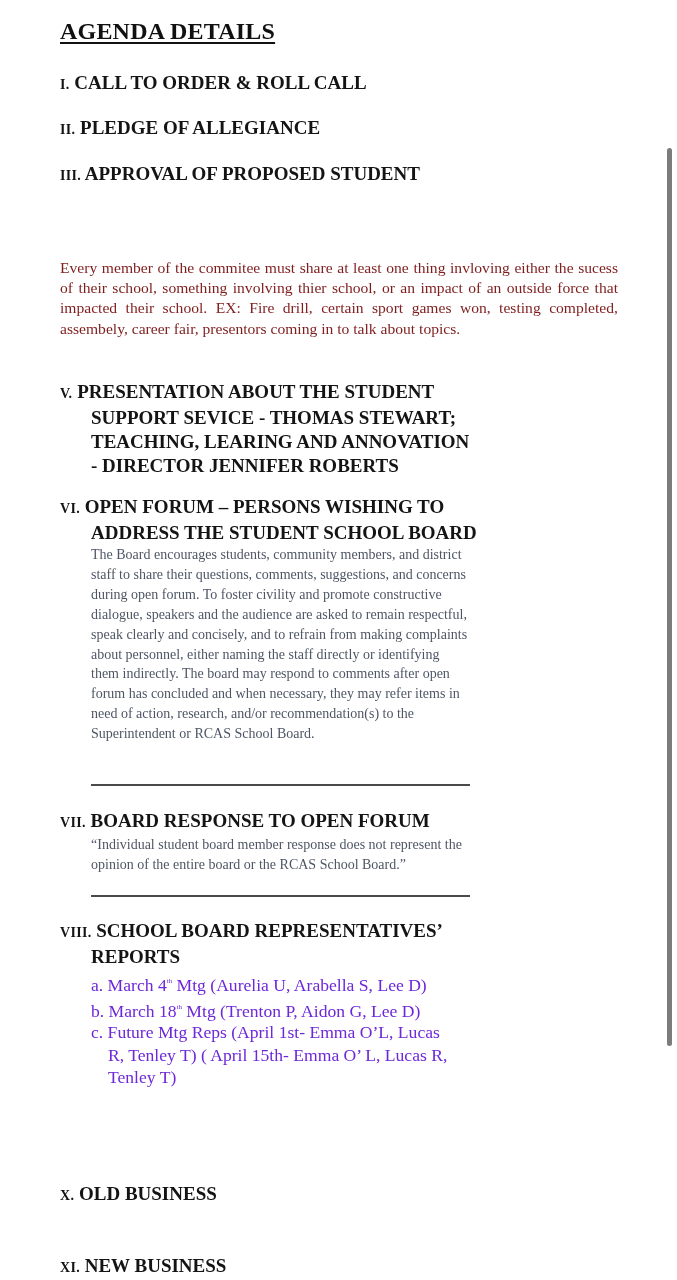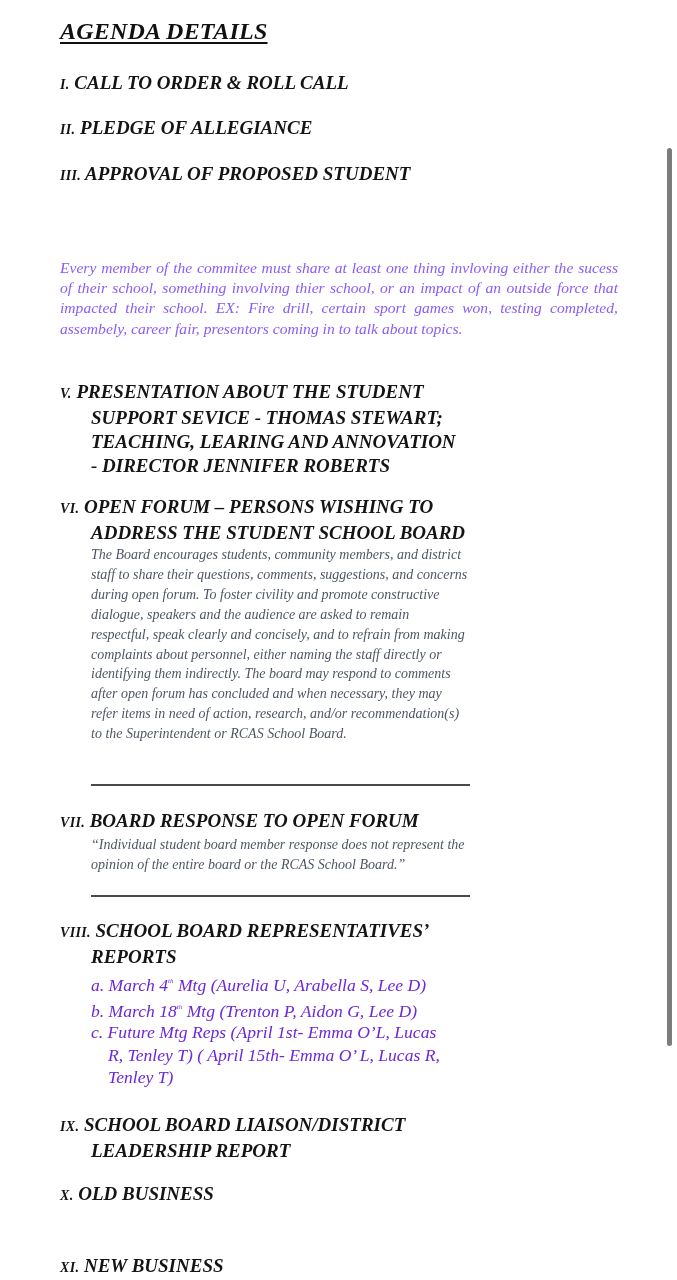--- a/index.html
+++ b/index.html
@@ -1,15 +1,15 @@
 <!DOCTYPE html>
 <html><head>
 <meta charset="utf-8">
 <style>
-  * { margin: 0; padding: 0; box-sizing: border-box; font-style: italic; }
+  * { margin: 0; padding: 0; box-sizing: border-box; }
   html, body {
     width: 677px; height: 1280px; overflow: hidden;
     background: #ffffff;
   }
   body {
     position: relative;
     font-family: "Liberation Serif", "DejaVu Serif", serif;
     color: #111111;
   }
   .page {
@@ -27,21 +27,21 @@
     color: #141414;
   }
   .sec .num {
     font-size: 14px; font-weight: bold; letter-spacing: 0.3px;
     font-variant: small-caps;
   }
   .sec .cont { display: block; padding-left: 31px; }
   .para {
     position: absolute; left: 60px; width: 558px;
     font-size: 15.6px; line-height: 20.2px; text-align: justify;
-    color: #8b5cf6;
+    color: #7f1d1d;
   }
   .note {
     position: absolute; left: 91px; width: 379px;
     font-size: 14px; line-height: 19.9px;
     color: #4e5665;
     border-bottom: 2px solid #4a4a4a;
     padding-bottom: 1px;
   }
   .sub {
     position: absolute; left: 91px;
@@ -109,25 +109,20 @@
   </div>
   <div class="sub" style="top:996px;">
     <span>b. March 18</span><sup class="ord">th</sup><span> Mtg (Trenton P, Aidon G, Lee D)</span>
   </div>
   <div class="sub" style="top:1021px;">
     <span>c. Future Mtg Reps (April 1st- Emma O’L, Lucas</span>
     <span class="wrap">R, Tenley T) ( April 15th- Emma O’ L, Lucas R,</span>
     <span class="wrap">Tenley T)</span>
   </div>
 
-  <div class="sec" style="top:1113px;">
-    <span class="num">IX.</span>
-    <span>SCHOOL BOARD LIAISON/DISTRICT</span>
-    <span class="cont">LEADERSHIP REPORT</span>
-  </div>
 
   <div class="sec" style="top:1182px;">
     <span class="num">X.</span>
     <span>OLD BUSINESS</span>
   </div>
 
   <div class="sec" style="top:1254px;">
     <span class="num">XI.</span>
     <span>NEW BUSINESS</span>
   </div>

